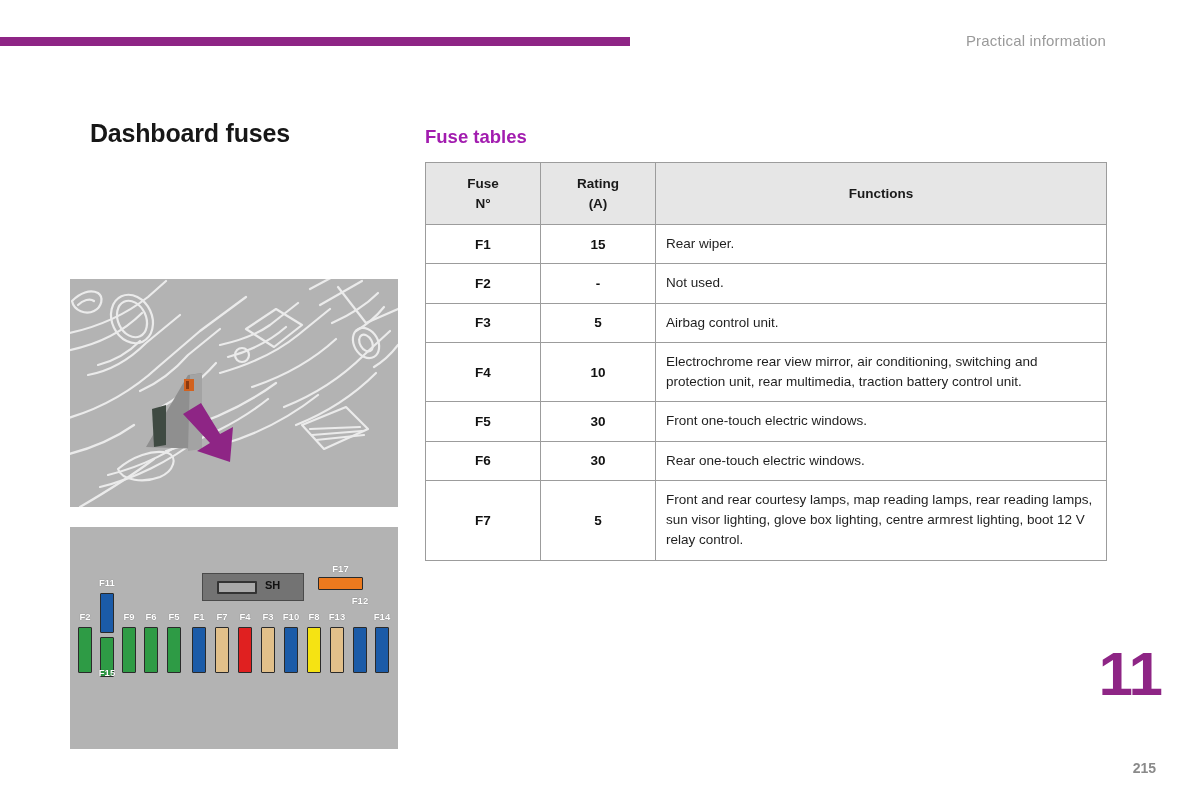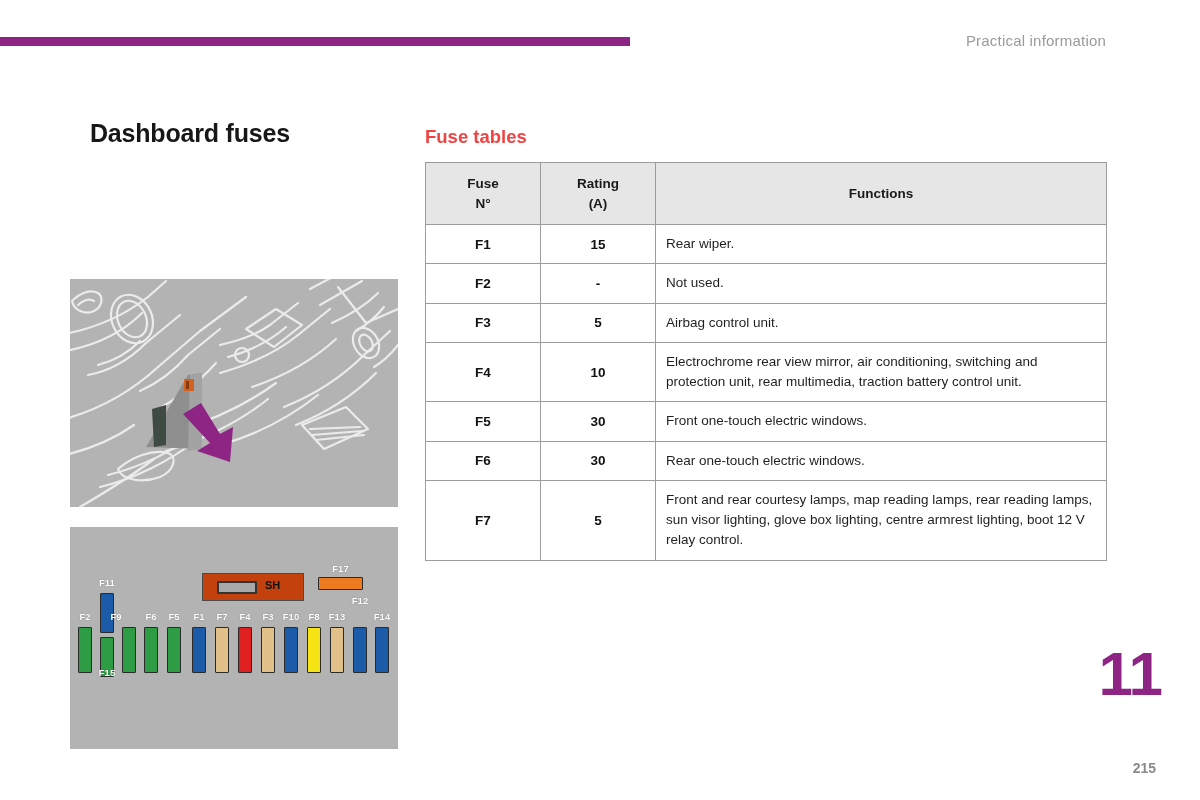--- a/index.html
+++ b/index.html
@@ -105,21 +105,21 @@
     text-shadow: 0 0 1px rgba(0,0,0,0.45);
     white-space: nowrap;
     text-align: center;
   }
   #relay-sh-box {
     position: absolute;
     left: 132px;
     top: 46px;
     width: 102px;
     height: 28px;
-    background: #c2410c;
+    background: #737373;
     border: 1.5px solid #4a4a4a;
     box-sizing: border-box;
   }
   #relay-sh-swatch {
     position: absolute;
     left: 14px;
     top: 7px;
     width: 40px;
     height: 13px;
     background: #a9a9a9;
@@ -162,21 +162,21 @@
   #right-col {
     position: absolute;
     left: 425px;
     top: 126px;
     width: 681px;
   }
   #fuse-tables-title {
     margin: 0 0 14px 0;
     font-size: 18.5px;
     font-weight: bold;
-    color: #ef4444;
+    color: #a21caf;
   }
   #fuse-table {
     border-collapse: collapse;
     width: 681px;
     table-layout: fixed;
   }
   #fuse-table th,
   #fuse-table td {
     border: 1px solid #9c9c9c;
     vertical-align: middle;
@@ -304,21 +304,21 @@
   <div id="fuse-f17-label">F17</div>
   <div id="fuse-f17"></div>
   <div class="fuse-row" id="fuse-slots">
       <div class="fuse-slot" style="left: 8px; top: 100px; width: 14px; height: 46px; background: rgb(46, 155, 69);"></div>
       <div class="fuse-label" style="left: 1px; top: 84px; width: 28px;">F2</div>
       <div class="fuse-slot" style="left: 30px; top: 66px; width: 14px; height: 40px; background: rgb(27, 91, 168);"></div>
       <div class="fuse-label" style="left: 23px; top: 50px; width: 28px;">F11</div>
       <div class="fuse-slot" style="left: 30px; top: 110px; width: 14px; height: 40px; background: rgb(46, 155, 69);"></div>
       <div class="fuse-label" style="left: 23px; top: 140px; width: 28px;">F15</div>
       <div class="fuse-slot" style="left: 52px; top: 100px; width: 14px; height: 46px; background: rgb(46, 155, 69);"></div>
-      <div class="fuse-label" style="left: 32px; top: 84px; width: 28px;">F9</div>
+      <div class="fuse-label" style="left: 45px; top: 84px; width: 28px;">F9</div>
       <div class="fuse-slot" style="left: 74px; top: 100px; width: 14px; height: 46px; background: rgb(46, 155, 69);"></div>
       <div class="fuse-label" style="left: 67px; top: 84px; width: 28px;">F6</div>
       <div class="fuse-slot" style="left: 97px; top: 100px; width: 14px; height: 46px; background: rgb(46, 155, 69);"></div>
       <div class="fuse-label" style="left: 90px; top: 84px; width: 28px;">F5</div>
       <div class="fuse-slot" style="left: 122px; top: 100px; width: 14px; height: 46px; background: rgb(27, 91, 168);"></div>
       <div class="fuse-label" style="left: 115px; top: 84px; width: 28px;">F1</div>
       <div class="fuse-slot" style="left: 145px; top: 100px; width: 14px; height: 46px; background: rgb(226, 192, 138);"></div>
       <div class="fuse-label" style="left: 138px; top: 84px; width: 28px;">F7</div>
       <div class="fuse-slot" style="left: 168px; top: 100px; width: 14px; height: 46px; background: rgb(224, 32, 32);"></div>
       <div class="fuse-label" style="left: 161px; top: 84px; width: 28px;">F4</div>

